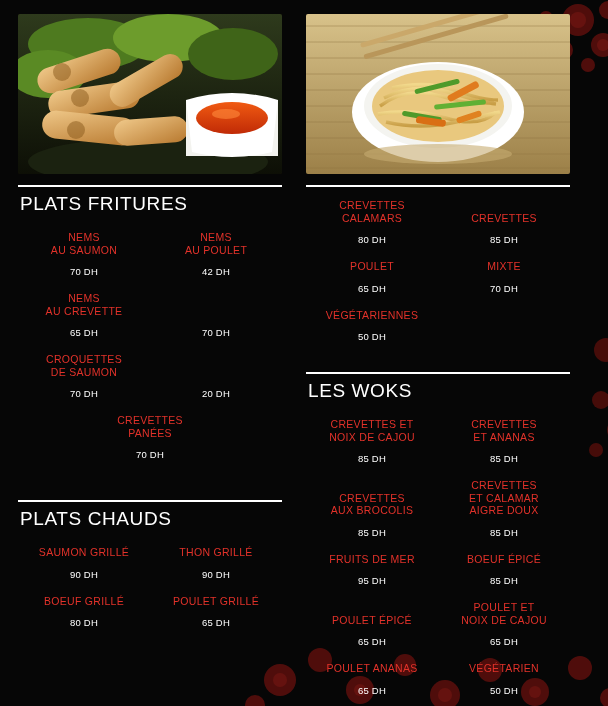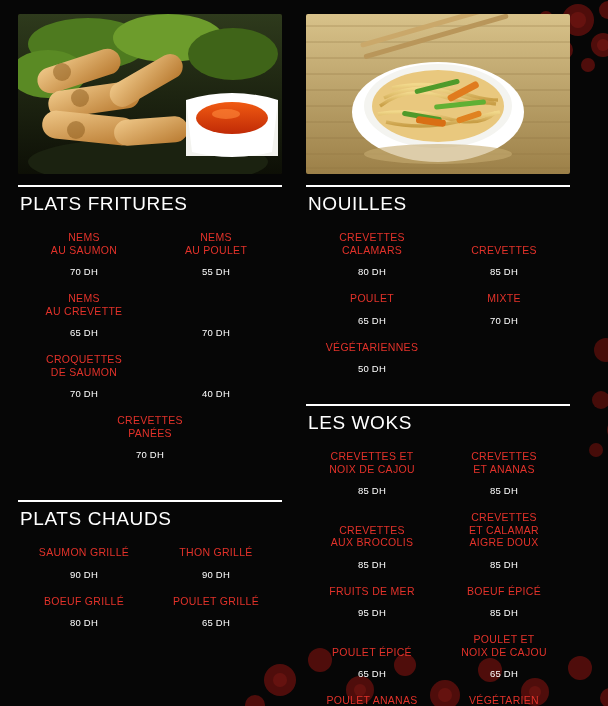--- a/index.html
+++ b/index.html
@@ -203,37 +203,37 @@
 
       <div class="grid">
         <div class="item">
           <div class="item-name">NEMS
 AU SAUMON</div>
           <div class="item-price">70 DH</div>
         </div>
         <div class="item">
           <div class="item-name">NEMS
 AU POULET</div>
-          <div class="item-price">55 DH</div>
+          <div class="item-price">42 DH</div>
         </div>
         <div class="item">
           <div class="item-name">NEMS
 AU CREVETTE</div>
           <div class="item-price">65 DH</div>
         </div>
         <div class="item">
           <div class="item-price">70 DH</div>
         </div>
         <div class="item">
           <div class="item-name">CROQUETTES
 DE SAUMON</div>
           <div class="item-price">70 DH</div>
         </div>
         <div class="item">
-          <div class="item-price">40 DH</div>
+          <div class="item-price">20 DH</div>
         </div>
         <div class="item full">
           <div class="item-name">CREVETTES
 PANÉES</div>
           <div class="item-price">70 DH</div>
         </div>
       </div>
 
       <div class="spacer-md"></div>
       <div class="rule"></div>
@@ -309,21 +309,20 @@
             <rect x="140" y="74" width="34" height="7" rx="3" fill="#e07b1e" transform="rotate(-28 157 77)"></rect>
             <rect x="110" y="104" width="30" height="7" rx="3" fill="#d96f14" transform="rotate(8 125 107)"></rect>
             <rect x="150" y="100" width="26" height="6" rx="3" fill="#e08220" transform="rotate(-18 163 103)"></rect>
           </g>
           <ellipse cx="132" cy="140" rx="74" ry="10" fill="#c7ab72" opacity="0.6"></ellipse>
         </svg>
       </div>
 
       <div class="rule"></div>
 
-      <div class="section-title">NOUILLES</div>
 
       <div class="grid right-grid">
         <div class="item">
           <div class="item-name">CREVETTES
 CALAMARS</div>
           <div class="item-price">80 DH</div>
         </div>
         <div class="item">
           <div class="item-name">CREVETTES</div>
           <div class="item-price">85 DH</div>

